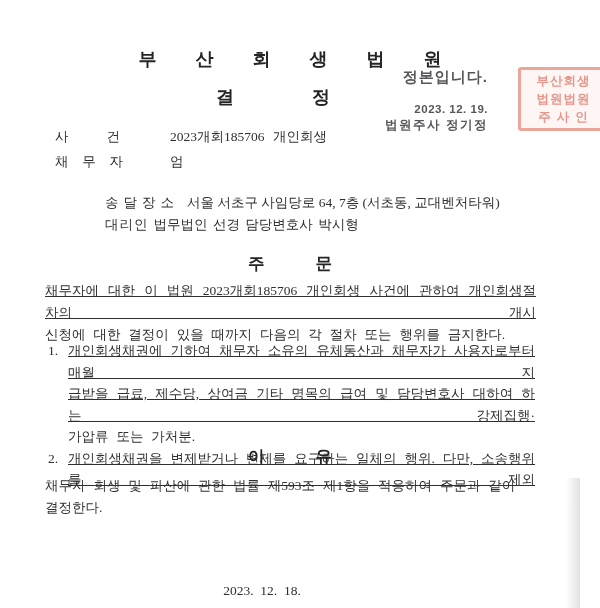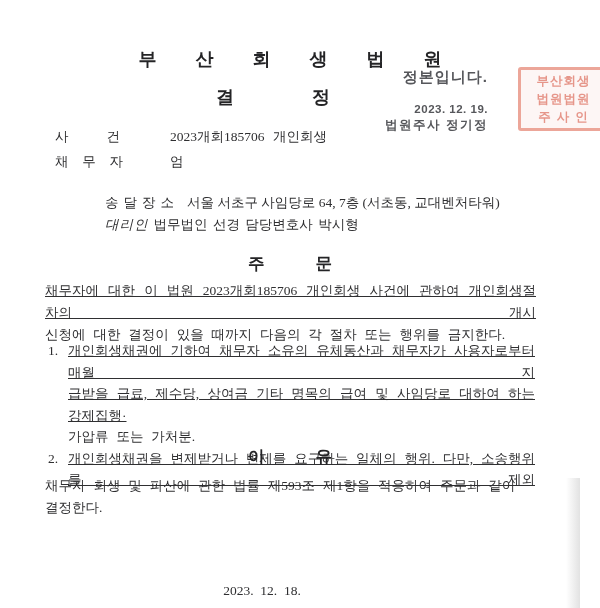--- a/index.html
+++ b/index.html
@@ -68,21 +68,21 @@
   .kv-row .value { position: absolute; left: 115px; top: 0; white-space: nowrap; }
   .row-case   { top: 128px; }
   .row-case .label { width: 65px; }
   .row-debtor { top: 153px; }
   .row-debtor .label { width: 68px; }
   .case-type { margin-left: 5px; }
 
   .addr-block { position: absolute; left: 105px; top: 192px; font-size: 13.5px; line-height: 22px; }
   .addr-label { letter-spacing: 5px; }
   .addr-value { margin-left: 8px; }
-  .atty-label { letter-spacing: 1px; font-style: italic; }
+  .atty-label { letter-spacing: 1px; }
   .atty-value { margin-left: 5px; word-spacing: 2px; }
 
   
   .section-heading {
     position: absolute; left: 0; right: 0;
     display: flex; justify-content: center; gap: 51px;
     font-weight: bold; font-size: 16.5px; color: #242426;
   }
   .heading-jumun { top: 253px; }
   .heading-iyu   { top: 446px; }
@@ -176,21 +176,21 @@
 
   <div class="intro-block">
     <div class="bodyline jl">채무자에 대한 이 법원 2023개회185706 개인회생 사건에 관하여 개인회생절차의 개시</div>
     <div class="bodyline">신청에 대한 결정이 있을 때까지 다음의 각 절차 또는 행위를 금지한다.</div>
   </div>
 
   <div class="list-block">
     <div class="list-item">
       <span class="num">1.</span>
       <div class="bodyline jl">개인회생채권에 기하여 채무자 소유의 유체동산과 채무자가 사용자로부터 매월 지</div>
-      <div class="bodyline jl">급받을 급료, 제수당, 상여금 기타 명목의 급여 및 사임당로 대하여 하는 강제집행·</div>
+      <div class="bodyline jl">급받을 급료, 제수당, 상여금 기타 명목의 급여 및 담당변호사 대하여 하는 강제집행·</div>
       <div class="bodyline">가압류 또는 가처분.</div>
     </div>
     <div class="list-item">
       <span class="num">2.</span>
       <div class="bodyline jl">개인회생채권을 변제받거나 변제를 요구하는 일체의 행위. 다만, 소송행위를 제외</div>
     </div>
   </div>
 
   <div class="section-heading heading-iyu">
     <span>이</span>

